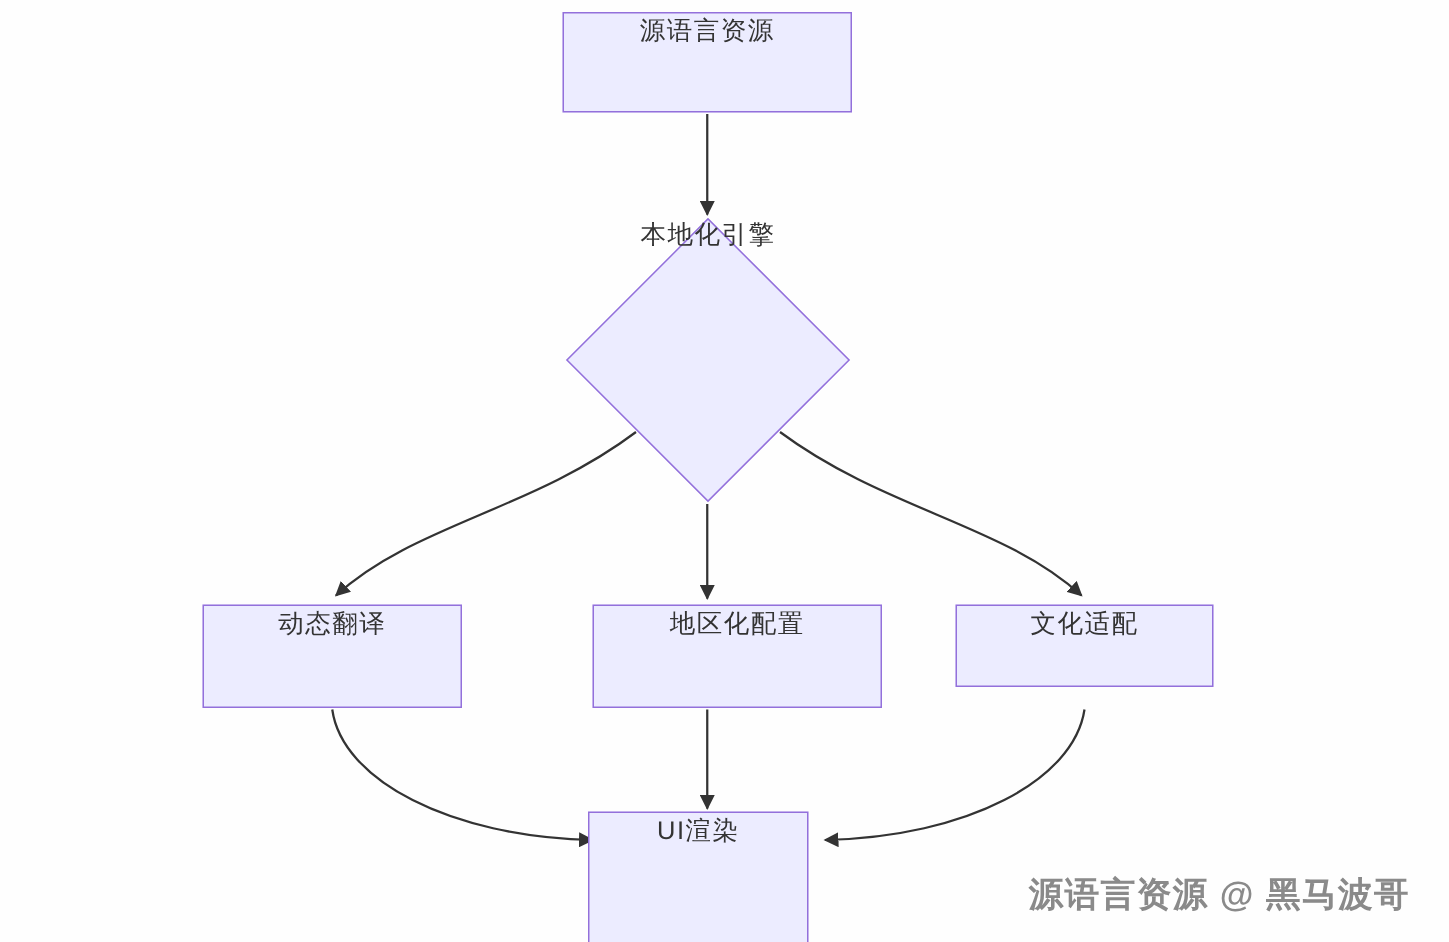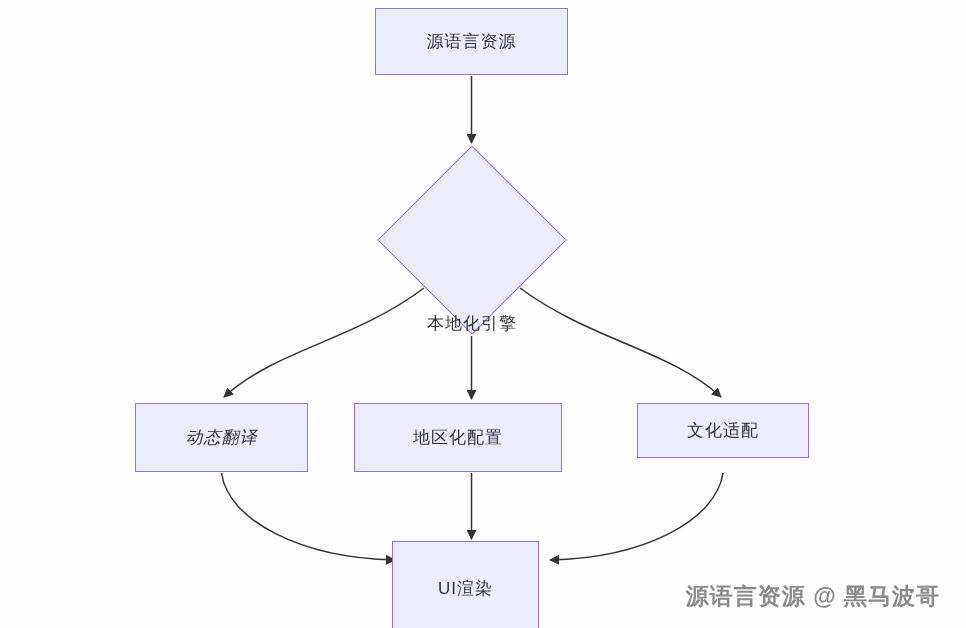--- a/index.html
+++ b/index.html
@@ -25,41 +25,40 @@
     fill: none;
     stroke: #333333;
     stroke-width: 1.5;
   }
 
   .node {
     position: absolute;
     background: #ECECFF;
     border: 1px solid #9370DB;
     display: flex;
-    align-items: center;
     justify-content: center;
     font-size: 17px;
     color: #333333;
     letter-spacing: 1px;
   }
 
   .node-source  { left: 375px; top: 8px;   width: 193px; height: 67px; }
-  .node-translate { left: 135px; top: 403px; width: 173px; height: 69px; font-style: italic; }
-  .node-region  { left: 354px; top: 403px; width: 208px; height: 69px; }
+  .node-translate { left: 135px; top: 403px; width: 173px; height: 69px; }
+  .node-region  { left: 395px; top: 403px; width: 193px; height: 69px; }
   .node-culture { left: 637px; top: 403px; width: 172px; height: 55px; }
   .node-render  { left: 392px; top: 541px; width: 147px; height: 94px; }
 
   .diamond-wrap {
     position: absolute;
     left: 377px;
     top: 145px;
     width: 190px;
     height: 190px;
     display: flex;
-    align-items: flex-end;
+    align-items: flex-start;
     justify-content: center;
   }
   .diamond-shape {
     position: absolute;
     left: 50%;
     top: 50%;
     width: 134px;
     height: 134px;
     transform: translate(-50%, -50%) rotate(45deg);
     background: #ECECFF;

